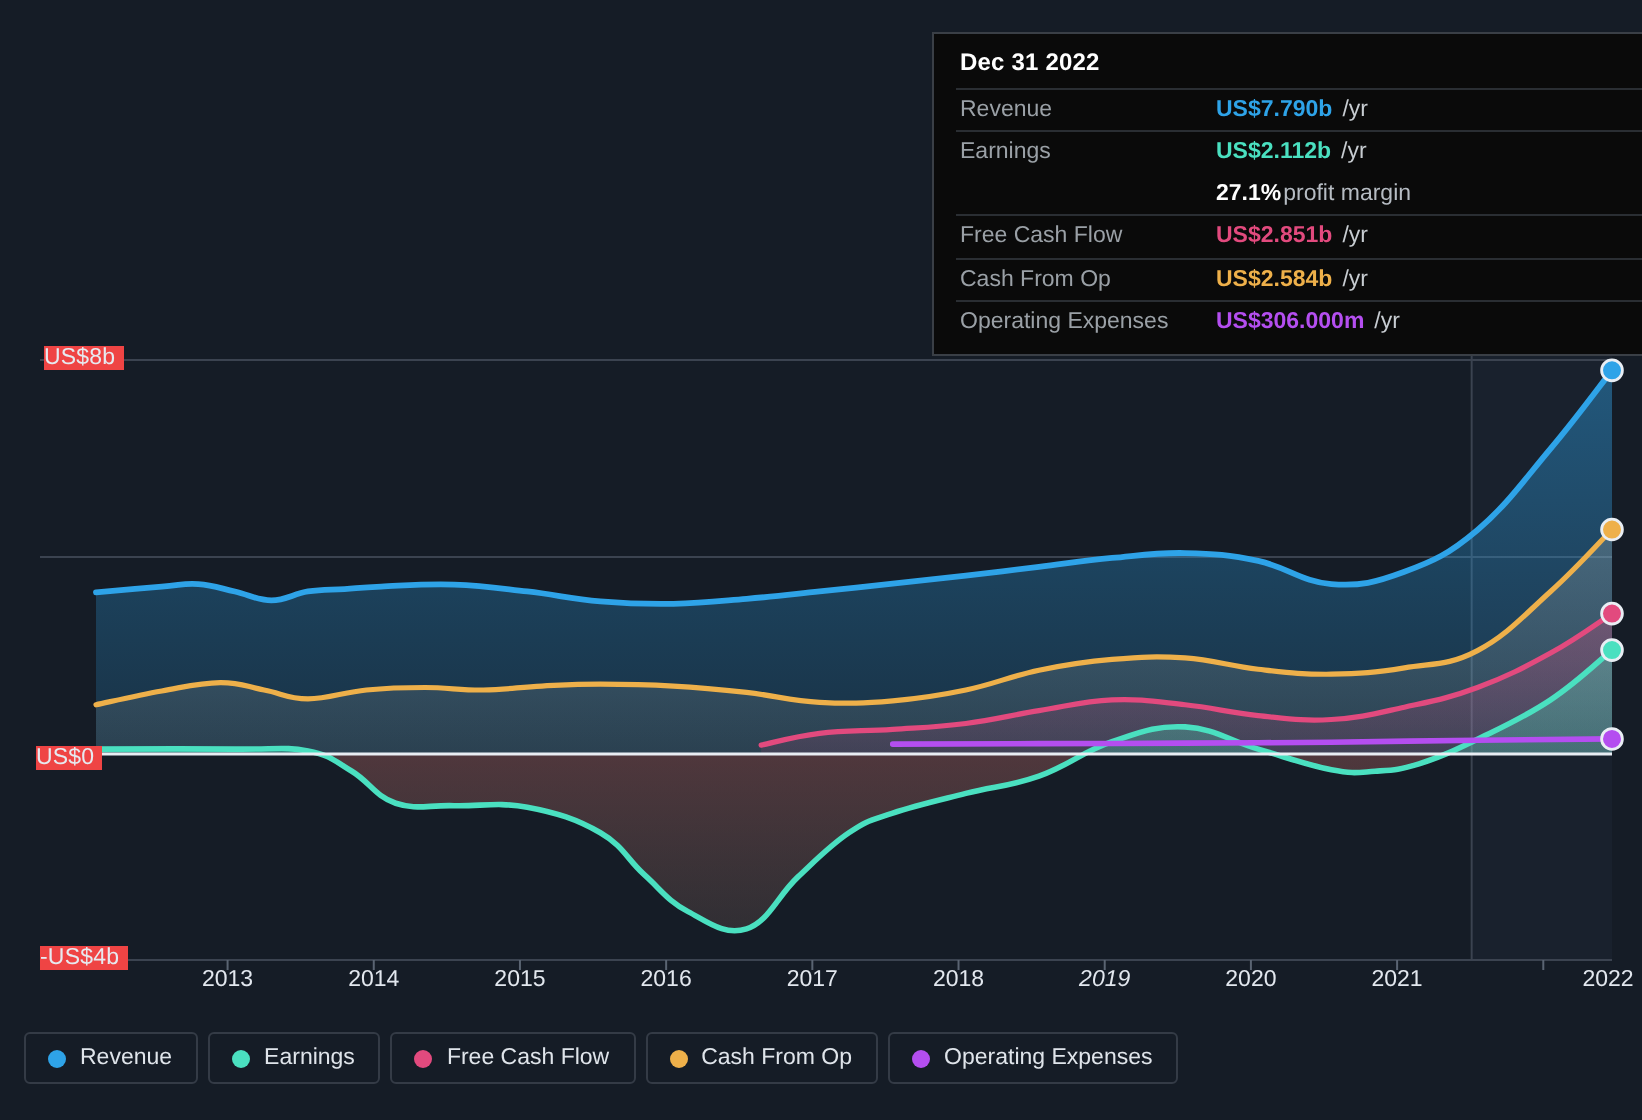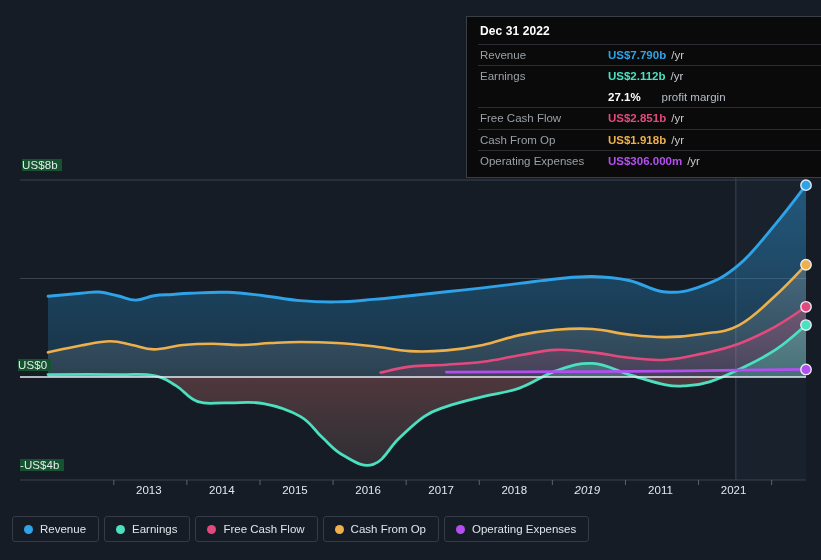--- a/index.html
+++ b/index.html
@@ -27,36 +27,36 @@
     position: absolute;
     left: 0; top: 0;
   }
 
   
   .y-label {
     position: absolute;
     color: #e6eaf0;
     font-size: 11.5px;
     letter-spacing: 0.1px;
-    background: #14532d;
+    background: #ef4444;
     padding: 0 4px 0 0;
     white-space: nowrap;
+    margin-top: 14px;
   }
   #y-label-top   { left: 22px; top: 159px; }
   #y-label-zero  { left: 18px; top: 359px; }
   #y-label-bot   { left: 20px; top: 459px; }
 
   .x-label {
     position: absolute;
     top: 484px;
     color: #e2e7ee;
     font-size: 11.5px;
     transform: translateX(-50%);
     white-space: nowrap;
-    margin-left: 35px;
   }
 
   
   #tooltip {
     position: absolute;
     left: 466px;
     top: 16px;
     width: 376px;
     background: #0a0a0a;
     border: 1px solid #3a3f46;
@@ -89,21 +89,21 @@
     font-weight: bold;
     white-space: nowrap;
   }
   .tt-unit {
     color: #c7ccd1;
     margin-left: 5px;
     font-weight: normal;
     white-space: nowrap;
   }
   .tt-sub-value { color: #ffffff; font-weight: bold; }
-  .tt-sub-text  { color: #b6bcc3; margin-left: 21px; }
+  .tt-sub-text  { color: #b6bcc3; margin-left: 1px; }
 
   
   #legend {
     position: absolute;
     left: 12px;
     top: 516px;
     display: flex;
     gap: 5px;
   }
   .legend-item {
@@ -215,21 +215,21 @@
     <div class="y-label" id="y-label-bot">-US$4b</div>
 
     <div id="x-labels">
         <div class="x-label" style="left: 113.786px;">2013</div>
         <div class="x-label" style="left: 186.881px;">2014</div>
         <div class="x-label" style="left: 259.977px;">2015</div>
         <div class="x-label" style="left: 333.072px;">2016</div>
         <div class="x-label" style="left: 406.168px; text-align: center;">2017</div>
         <div class="x-label" style="left: 479.263px;">2018</div>
         <div class="x-label" style="left: 552.359px; font-style: italic;">2019</div>
-        <div class="x-label" style="left: 625.454px;">2011</div>
+        <div class="x-label" style="left: 625.454px;">2020</div>
         <div class="x-label" style="left: 698.55px;">2021</div>
         <div class="x-label" style="left: 804px;">2022</div>
       </div>
   </div>
 
   <div id="tooltip">
     <div id="tooltip-date">Dec 31 2022</div>
     <div id="tooltip-rows">
         <div class="tt-row">
           <span class="tt-label">Revenue</span>
@@ -246,21 +246,21 @@
           <span class="tt-value tt-sub-value" style="color: rgb(255, 255, 255);">27.1%</span>
           <span class="tt-unit tt-sub-text">profit margin</span>
         </div>
         <div class="tt-row">
           <span class="tt-label">Free Cash Flow</span>
           <span class="tt-value" style="color: rgb(226, 74, 126);">US$2.851b</span>
           <span class="tt-unit">/yr</span>
         </div>
         <div class="tt-row">
           <span class="tt-label">Cash From Op</span>
-          <span class="tt-value" style="color: rgb(238, 176, 74);">US$1.918b</span>
+          <span class="tt-value" style="color: rgb(238, 176, 74);">US$2.584b</span>
           <span class="tt-unit">/yr</span>
         </div>
         <div class="tt-row">
           <span class="tt-label">Operating Expenses</span>
           <span class="tt-value" style="color: rgb(180, 78, 240);">US$306.000m</span>
           <span class="tt-unit">/yr</span>
         </div>
       </div>
   </div>
 

